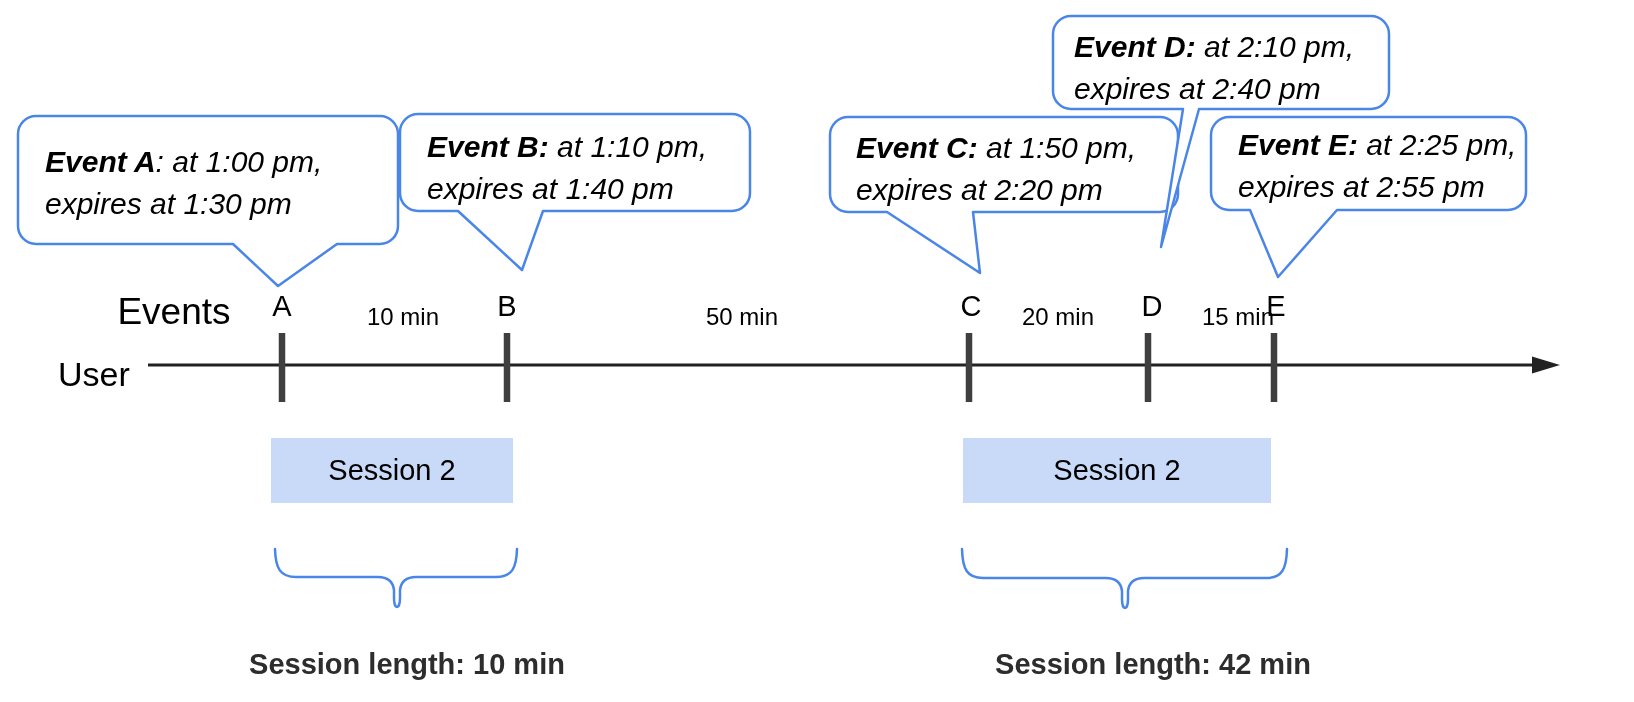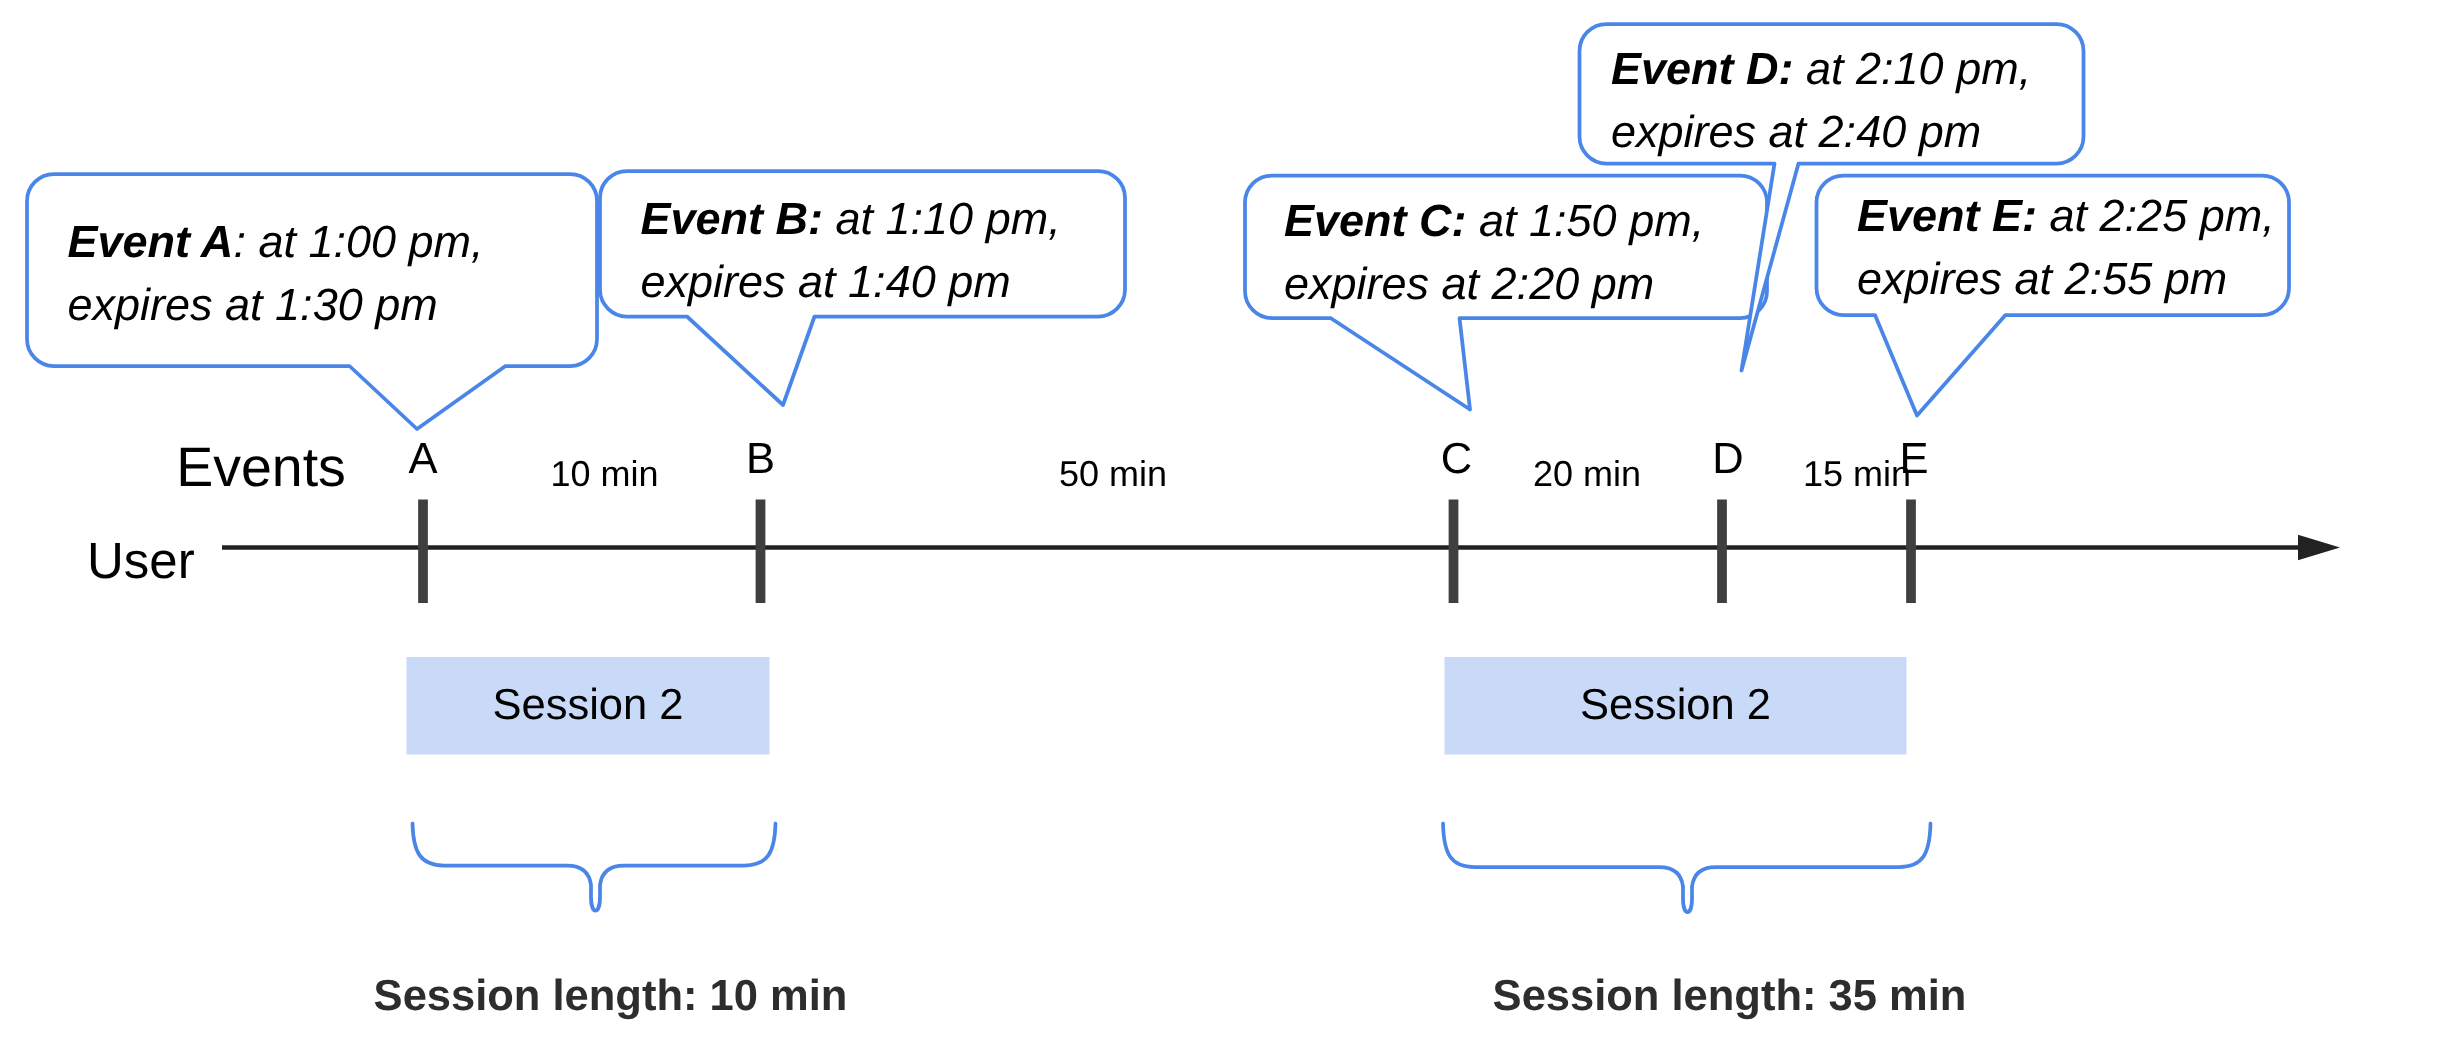--- a/index.html
+++ b/index.html
@@ -92,15 +92,15 @@
   <div class="mins" style="left:1238px">15 min</div>
 
   <div class="session-box" style="left:271px;width:242px">
     <span>Session 2</span>
   </div>
   <div class="session-box" style="left:963px;width:308px">
     <span>Session 2</span>
   </div>
 
   <div class="slen" style="left:407px">Session length: 10 min</div>
-  <div class="slen" style="left:1153px">Session length: 35 min</div>
+  <div class="slen" style="left:1153px">Session length: 42 min</div>
 
 </div>
 
 </body></html>

